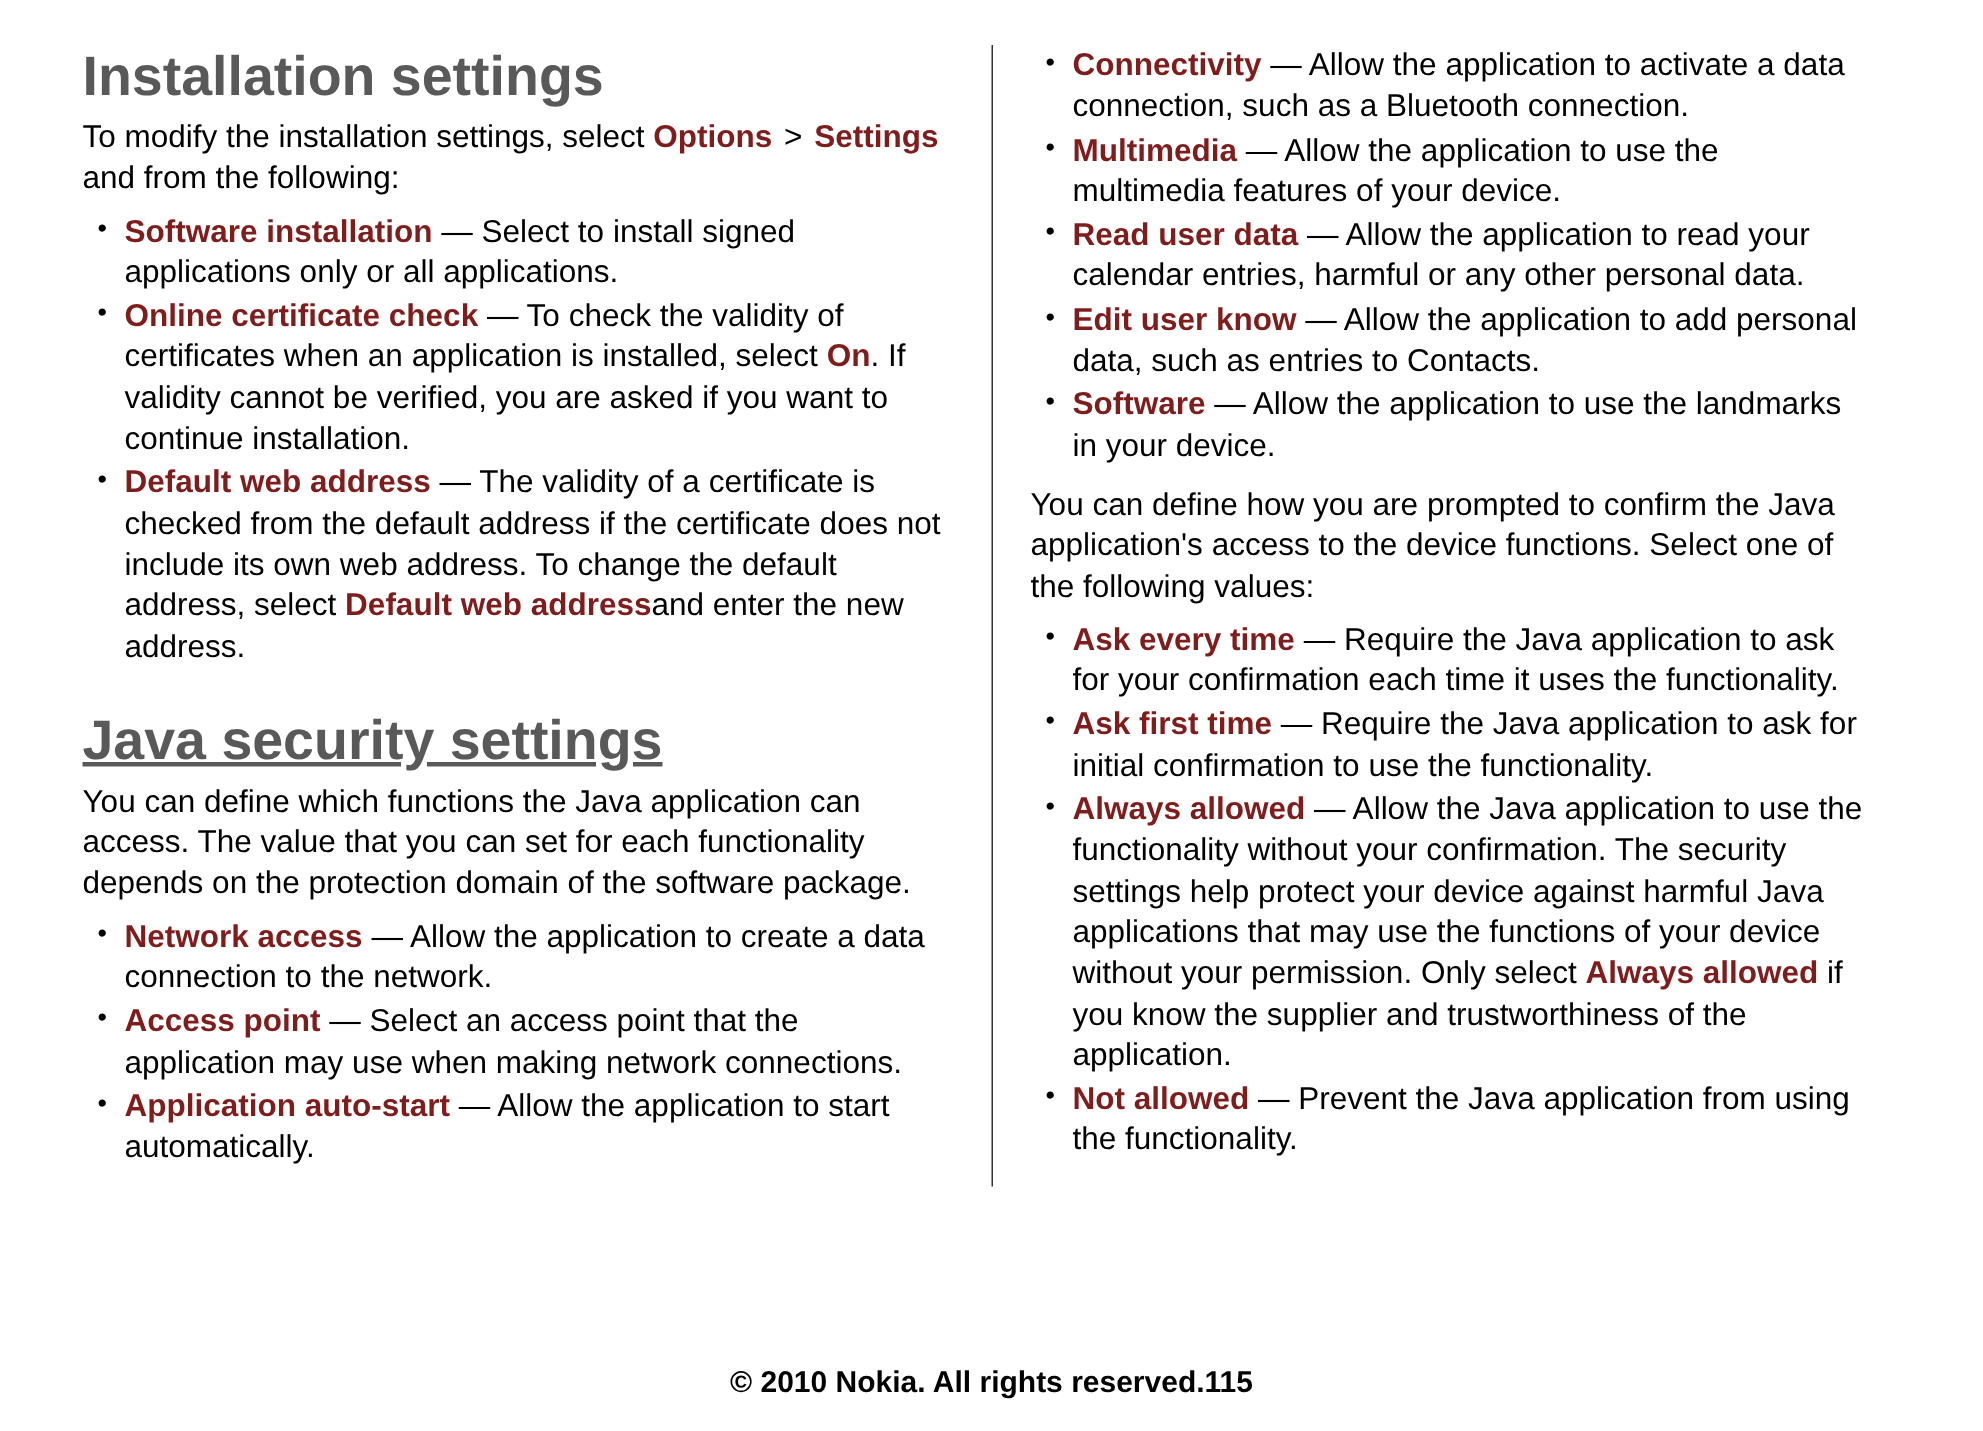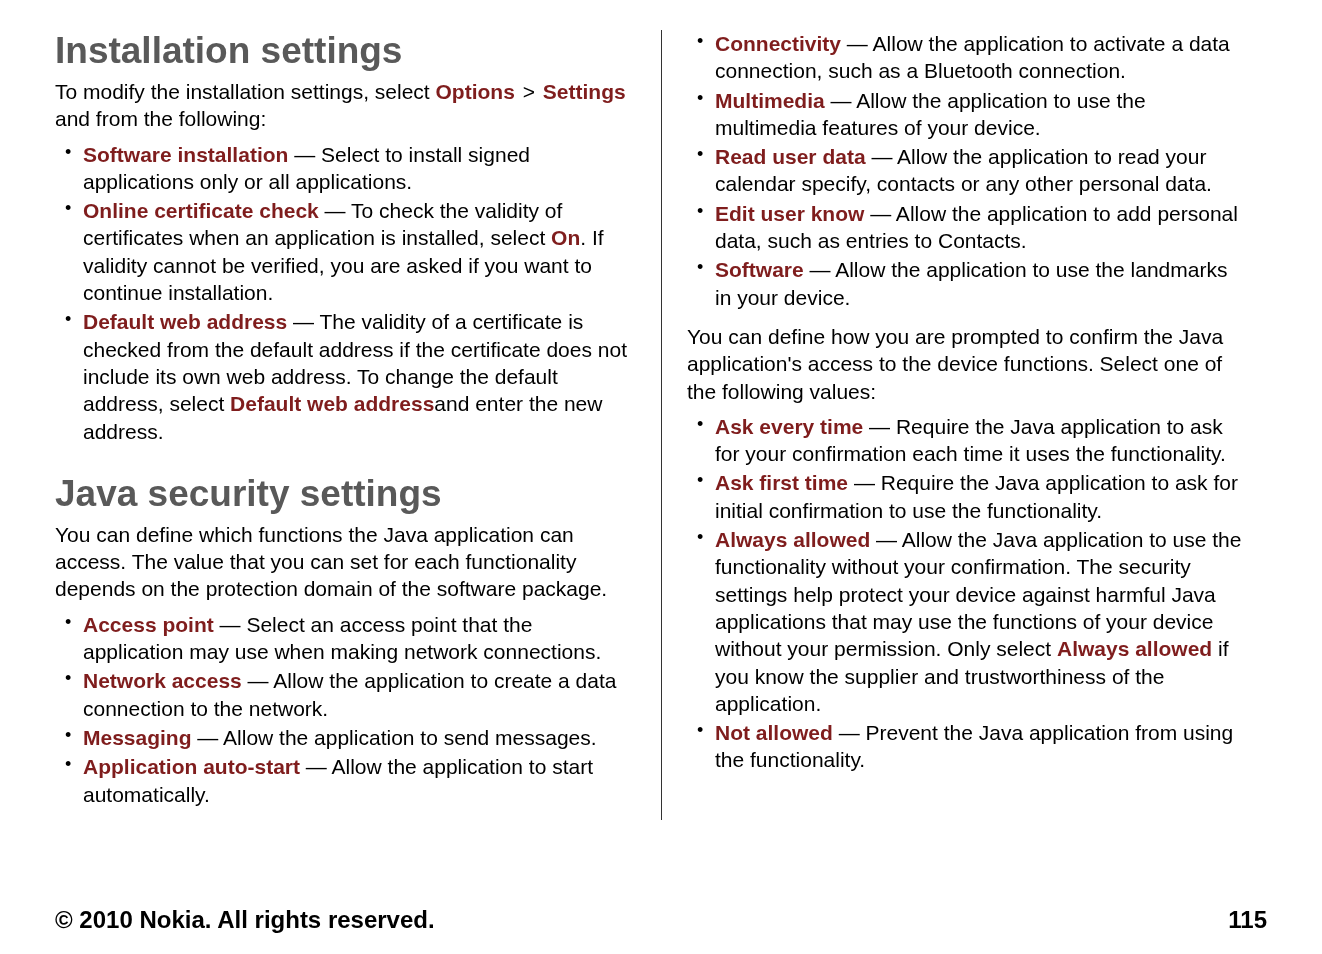--- a/index.html
+++ b/index.html
@@ -63,29 +63,30 @@
     .blue {
       color: #7f1d1d;
       font-weight: bold;
     }
     .footer {
       position: absolute;
       bottom: 20px;
       left: 55px;
       right: 55px;
       display: flex;
-      justify-content: space-between;
-      font-size: 24px;
+      justify-content: center;
+      font-size: 20px;
       font-weight: bold;
     }
     .sep {
       margin: 0 2px;
     }
     .h1-spacer {
       margin-top: 28px;
+      text-decoration: underline;
     }
   </style>
 </head>
 <body>
 
 <div class="content">
   <div class="column column-left">
 
     <h1>Installation settings</h1>
 
@@ -105,46 +106,43 @@
       </li>
     </ul>
 
     <h1 class="h1-spacer">Java security settings</h1>
 
 
     <p>You can define which functions the Java application can access. The value that you can set for each functionality depends on the protection domain of the software package.</p>
 
     <ul>
       <li>
-        <span class="blue">Access point</span><span> — Select an access point that the application may use when making network connections.</span>
-      </li>
-      <li>
         <span class="blue">Network access</span><span> — Allow the application to create a data connection to the network.</span>
       </li>
       <li>
-        <span class="blue">Messaging</span><span> — Allow the application to send messages.</span>
+        <span class="blue">Access point</span><span> — Select an access point that the application may use when making network connections.</span>
       </li>
       <li>
         <span class="blue">Application auto-start</span><span> — Allow the application to start automatically.</span>
       </li>
     </ul>
 
   </div>
 
   <div class="column column-right">
 
     <ul>
       <li>
         <span class="blue">Connectivity</span><span> — Allow the application to activate a data connection, such as a Bluetooth connection.</span>
       </li>
       <li>
         <span class="blue">Multimedia</span><span> — Allow the application to use the multimedia features of your device.</span>
       </li>
       <li>
-        <span class="blue">Read user data</span><span> — Allow the application to read your calendar specify, contacts or any other personal data.</span>
+        <span class="blue">Read user data</span><span> — Allow the application to read your calendar entries, harmful or any other personal data.</span>
       </li>
       <li>
         <span class="blue">Edit user know</span><span> — Allow the application to add personal data, such as entries to Contacts.</span>
       </li>
       <li>
         <span class="blue">Software</span><span> — Allow the application to use the landmarks in your device.</span>
       </li>
     </ul>
 
     <p>You can define how you are prompted to confirm the Java application's access to the device functions. Select one of the following values:</p>

